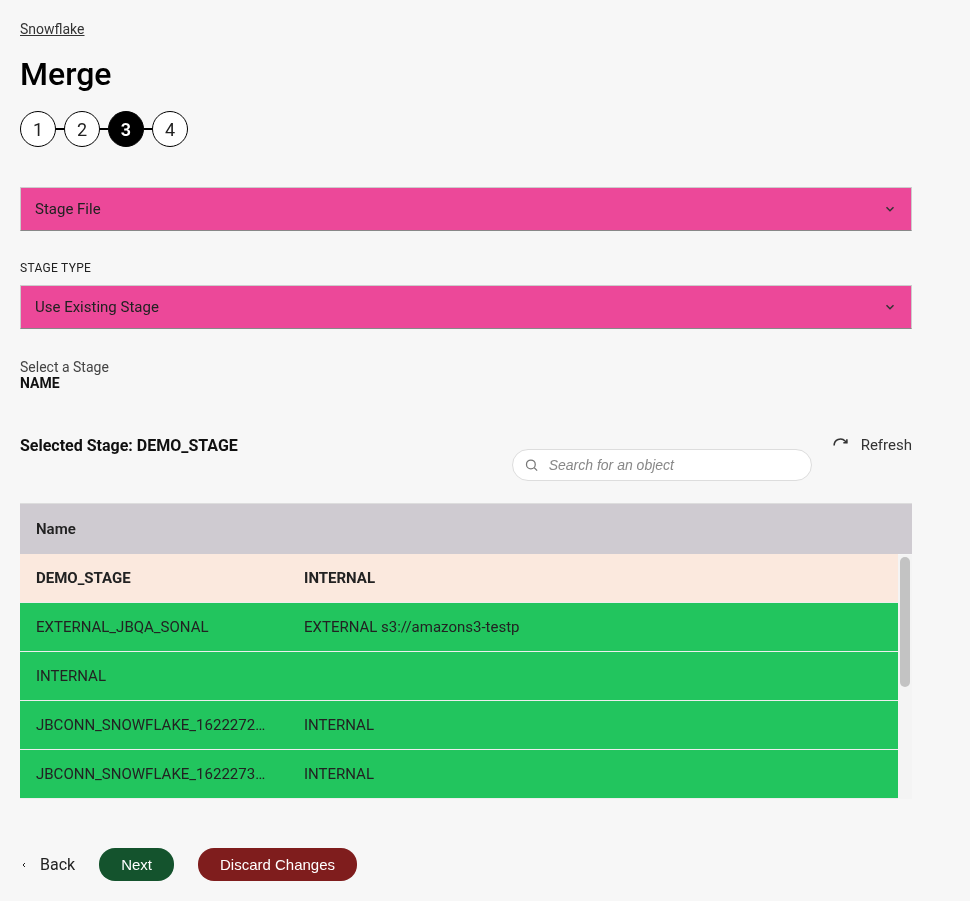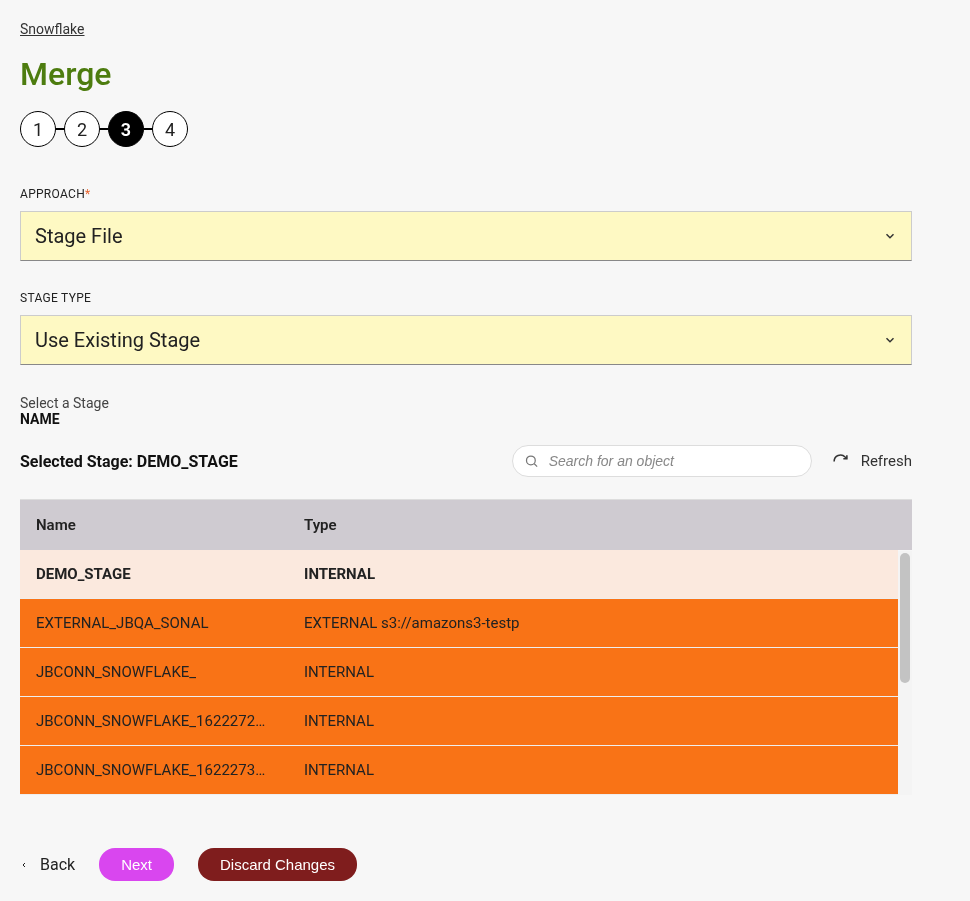--- a/index.html
+++ b/index.html
@@ -19,21 +19,21 @@
     font-size: 14px;
     text-decoration: underline;
     color: #333;
     cursor: pointer;
     display: inline-block;
     margin-bottom: 18px;
   }
   .page-title {
     font-size: 32px;
     font-weight: 500;
-    color: #4d7c0f;
+    color: #000000;
     margin-bottom: 18px;
   }
   .stepper {
     display: flex;
     align-items: center;
     margin-bottom: 40px;
   }
   .step {
     width: 36px;
     height: 36px;
@@ -59,25 +59,25 @@
   }
   .field-label {
     font-size: 12px;
     letter-spacing: 0.3px;
     color: #222;
     margin-bottom: 10px;
   }
   .required-star { color: #e8642e; }
   .select-box {
     width: 100%;
-    background: #fef9c3;
+    background: #ec4899;
     border: 1px solid #ccc;
     border-bottom: 1.5px solid #888;
     padding: 12px 14px;
-    font-size: 20px;
+    font-size: 15px;
     display: flex;
     align-items: center;
     justify-content: space-between;
     cursor: pointer;
     margin-bottom: 30px;
   }
   .chevron-down {
     width: 14px;
     height: 14px;
   }
@@ -103,20 +103,21 @@
     color: #111;
   }
   .toolbar-right {
     display: flex;
     align-items: center;
     gap: 20px;
   }
   .search-wrap {
     position: relative;
     width: 300px;
+    margin-top: 40px;
   }
   .search-input {
     width: 100%;
     border: 1px solid #ddd;
     border-radius: 18px;
     padding: 7px 14px 7px 36px;
     font-size: 14px;
     background: #fff;
     color: #333;
     font-style: normal;
@@ -161,21 +162,21 @@
   .col-type { flex: 1; padding: 16px 16px; }
   .table-body {
     max-height: 256px;
     overflow: hidden;
     position: relative;
     margin-right: 14px;
   }
   .table-row {
     display: flex;
     border-bottom: 1px solid #eee;
-    background: #f97316;
+    background: #22c55e;
     cursor: pointer;
     font-size: 15px;
   }
   .table-row.selected {
     background: #fbe9de;
     font-weight: 700;
   }
   .table-row .col-name,
   .table-row .col-type {
     padding: 15px 16px;
@@ -220,21 +221,21 @@
     cursor: pointer;
   }
   .btn {
     border: none;
     border-radius: 16px;
     padding: 8px 22px;
     font-size: 15px;
     cursor: pointer;
     color: #fff;
   }
-  .btn-primary { background: #d946ef; }
+  .btn-primary { background: #14532d; }
   .btn-secondary { background: #7f1d1d; text-align: right; }
   .chev-left {
     width: 8px; height: 12px;
   }
 </style>
 </head>
 <body>
 
 <div class="page">
   <a class="breadcrumb">Snowflake</a>
@@ -244,23 +245,20 @@
 
   <div class="step">1</div>
       <div class="step-line"></div>
       <div class="step">2</div>
       <div class="step-line"></div>
       <div class="step active">3</div>
       <div class="step-line"></div>
       <div class="step">4</div>
     </div>
 
-  <div class="field-label">
-    <span>APPROACH</span><span class="required-star">*</span>
-  </div>
   <div class="select-box">
     <span>Stage File</span>
     <svg class="chevron-down" viewBox="0 0 24 24" fill="none" stroke="#333" stroke-width="2.5">
         <polyline points="6 9 12 15 18 9"></polyline>
       </svg>
   </div>
 
   <div class="field-label">STAGE TYPE</div>
   <div class="select-box">
     <span>Use Existing Stage</span>
@@ -290,34 +288,32 @@
             <polyline points="21 3 21 8 16 8"></polyline>
           </svg>
         <span>Refresh</span>
       </div>
     </div>
   </div>
 
   <div class="table-container">
     <div class="table-header">
       <div class="col-name">Name</div>
-      <div class="col-type">Type</div>
     </div>
     <div class="table-body">
 
     <div class="table-row selected">
           <div class="col-name">DEMO_STAGE</div>
           <div class="col-type">INTERNAL</div>
         </div>
         <div class="table-row">
           <div class="col-name">EXTERNAL_JBQA_SONAL</div>
           <div class="col-type">EXTERNAL s3://amazons3-testp</div>
         </div>
         <div class="table-row">
-          <div class="col-name">JBCONN_SNOWFLAKE_</div>
           <div class="col-type">INTERNAL</div>
         </div>
         <div class="table-row">
           <div class="col-name">JBCONN_SNOWFLAKE_1622272828...</div>
           <div class="col-type">INTERNAL</div>
         </div>
         <div class="table-row">
           <div class="col-name">JBCONN_SNOWFLAKE_1622273060...</div>
           <div class="col-type">INTERNAL</div>
         </div>

